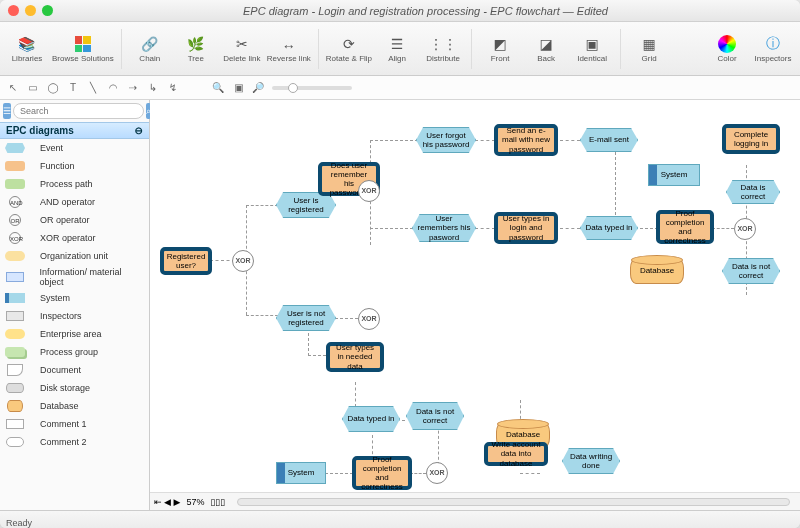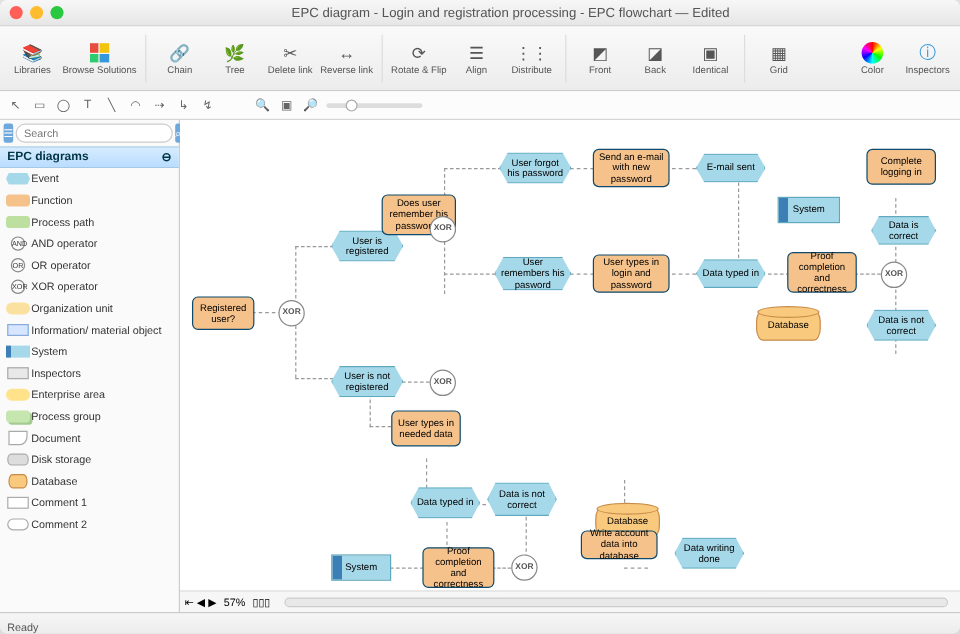--- a/index.html
+++ b/index.html
@@ -1,40 +1,40 @@
 <!DOCTYPE html>
 <html><head>
 <meta charset="utf-8">
 <style>
 * { box-sizing: border-box; margin: 0; padding: 0; font-family: -apple-system, "Helvetica Neue", Arial, sans-serif; }
 body { width: 800px; height: 528px; background: #f0f0f0; overflow: hidden; border-radius: 6px; box-shadow: 0 2px 14px rgba(0,0,0,.25); }
 .winchrome { height: 22px; background: linear-gradient(#f7f7f7,#e6e6e6); border-bottom:1px solid #d0d0d0; display:flex; align-items:center; padding:0 8px; gap:6px;}
 .dot{width:11px;height:11px;border-radius:50%;}
 .red{background:#ff5f57;}.yellow{background:#febc2e;}.green{background:#28c840;}
-.wintitle{flex:1;text-align:center;font-size:11px;color:#555;}
+.wintitle{flex:1;text-align:center;font-size:11px;color:#555;font-style:italic;}
 .toolbar{height:54px;background:linear-gradient(#fafafa,#ececec);border-bottom:1px solid #ccc;display:flex;align-items:center;padding:0 6px;gap:4px;}
 .tbtn{display:flex;flex-direction:column;align-items:center;justify-content:center;min-width:42px;height:48px;font-size:8px;color:#555;cursor:pointer;border-radius:3px;}
 .tico{width:20px;height:20px;display:flex;align-items:center;justify-content:center;font-size:14px;}
 .tsep{width:1px;height:40px;background:#ddd;margin:0 3px;}
 .spacer{flex:1;}
 .subtoolbar{height:24px;background:#fcfcfc;border-bottom:1px solid #d6d6d6;display:flex;align-items:center;padding:0 6px;gap:6px;}
 .mini{width:14px;height:14px;display:inline-flex;align-items:center;justify-content:center;font-size:10px;color:#666;cursor:pointer;}
 .main{display:flex;height:410px;}
 .sidebar{width:150px;background:#fafafa;border-right:1px solid #ccc;display:flex;flex-direction:column;}
 .search{padding:3px;display:flex;gap:2px;}
 .search input{flex:1;height:16px;border:1px solid #ccc;border-radius:8px;font-size:9px;padding:0 6px;}
 .search .sbtn{width:16px;height:16px;background:#6fa8dc;border-radius:2px;font-size:9px;color:#fff;text-align:center;line-height:16px;}
 .panelhead{background:linear-gradient(#d6ecff,#b9dcff);padding:2px 6px;font-size:10px;font-weight:bold;color:#034;border-top:1px solid #a3c8e8;border-bottom:1px solid #a3c8e8;display:flex;justify-content:space-between;gap:44px;}
 .shapes{flex:1;overflow:auto;}
-.shaperow{display:flex;align-items:center;gap:0;padding:2px 4px;font-size:9px;color:#333;}
+.shaperow{display:flex;align-items:center;gap:14px;padding:2px 4px;font-size:9px;color:#333;}
 .shic{width:22px;height:14px;display:flex;align-items:center;justify-content:center;}
 .canvaswrap{flex:1;background:#fff;position:relative;overflow:hidden;}
 .canvas{position:absolute;inset:0;}
 .node{position:absolute;font-size:8px;text-align:center;display:flex;align-items:center;justify-content:center;padding:2px 3px;line-height:1.15;}
-.func{background:#f6c28b;border:1px solid #0c4a6e;border-radius:5px;}
+.func{background:#f6c28b;border:4px solid #0c4a6e;border-radius:5px;}
 .event{background:#a5d8e9;border:1px solid #5fa8bd;}
 .hex{clip-path:polygon(12% 0,88% 0,100% 50%,88% 100%,12% 100%,0 50%);}
 .xor{width:22px;height:22px;background:#fff;border:1px solid #888;border-radius:50%;font-size:7px;font-weight:bold;color:#555;}
 .cyl{background:#f9c97e;border:1px solid #c78b4a;border-radius:6px/10px;position:relative;}
 .cyl:before{content:"";position:absolute;top:-4px;left:0;right:0;height:8px;background:#f9c97e;border:1px solid #c78b4a;border-radius:50%;}
 .sys{background:linear-gradient(to right,#3b7fb6 0 8px,#a5d8e9 8px 100%);border:1px solid #5fa8bd;}
 .edge{position:absolute;border-top:1.5px dashed #999;}
 .edgev{position:absolute;border-left:1.5px dashed #999;}
 .footer{height:16px;background:linear-gradient(#f6f6f6,#e8e8e8);border-top:1px solid #ccc;font-size:9px;color:#555;padding:12px 6px;display:flex;align-items:center;justify-content:space-between;}
 .colorcir{width:18px;height:18px;border-radius:50%;background:conic-gradient(red,yellow,lime,cyan,blue,magenta,red);}

